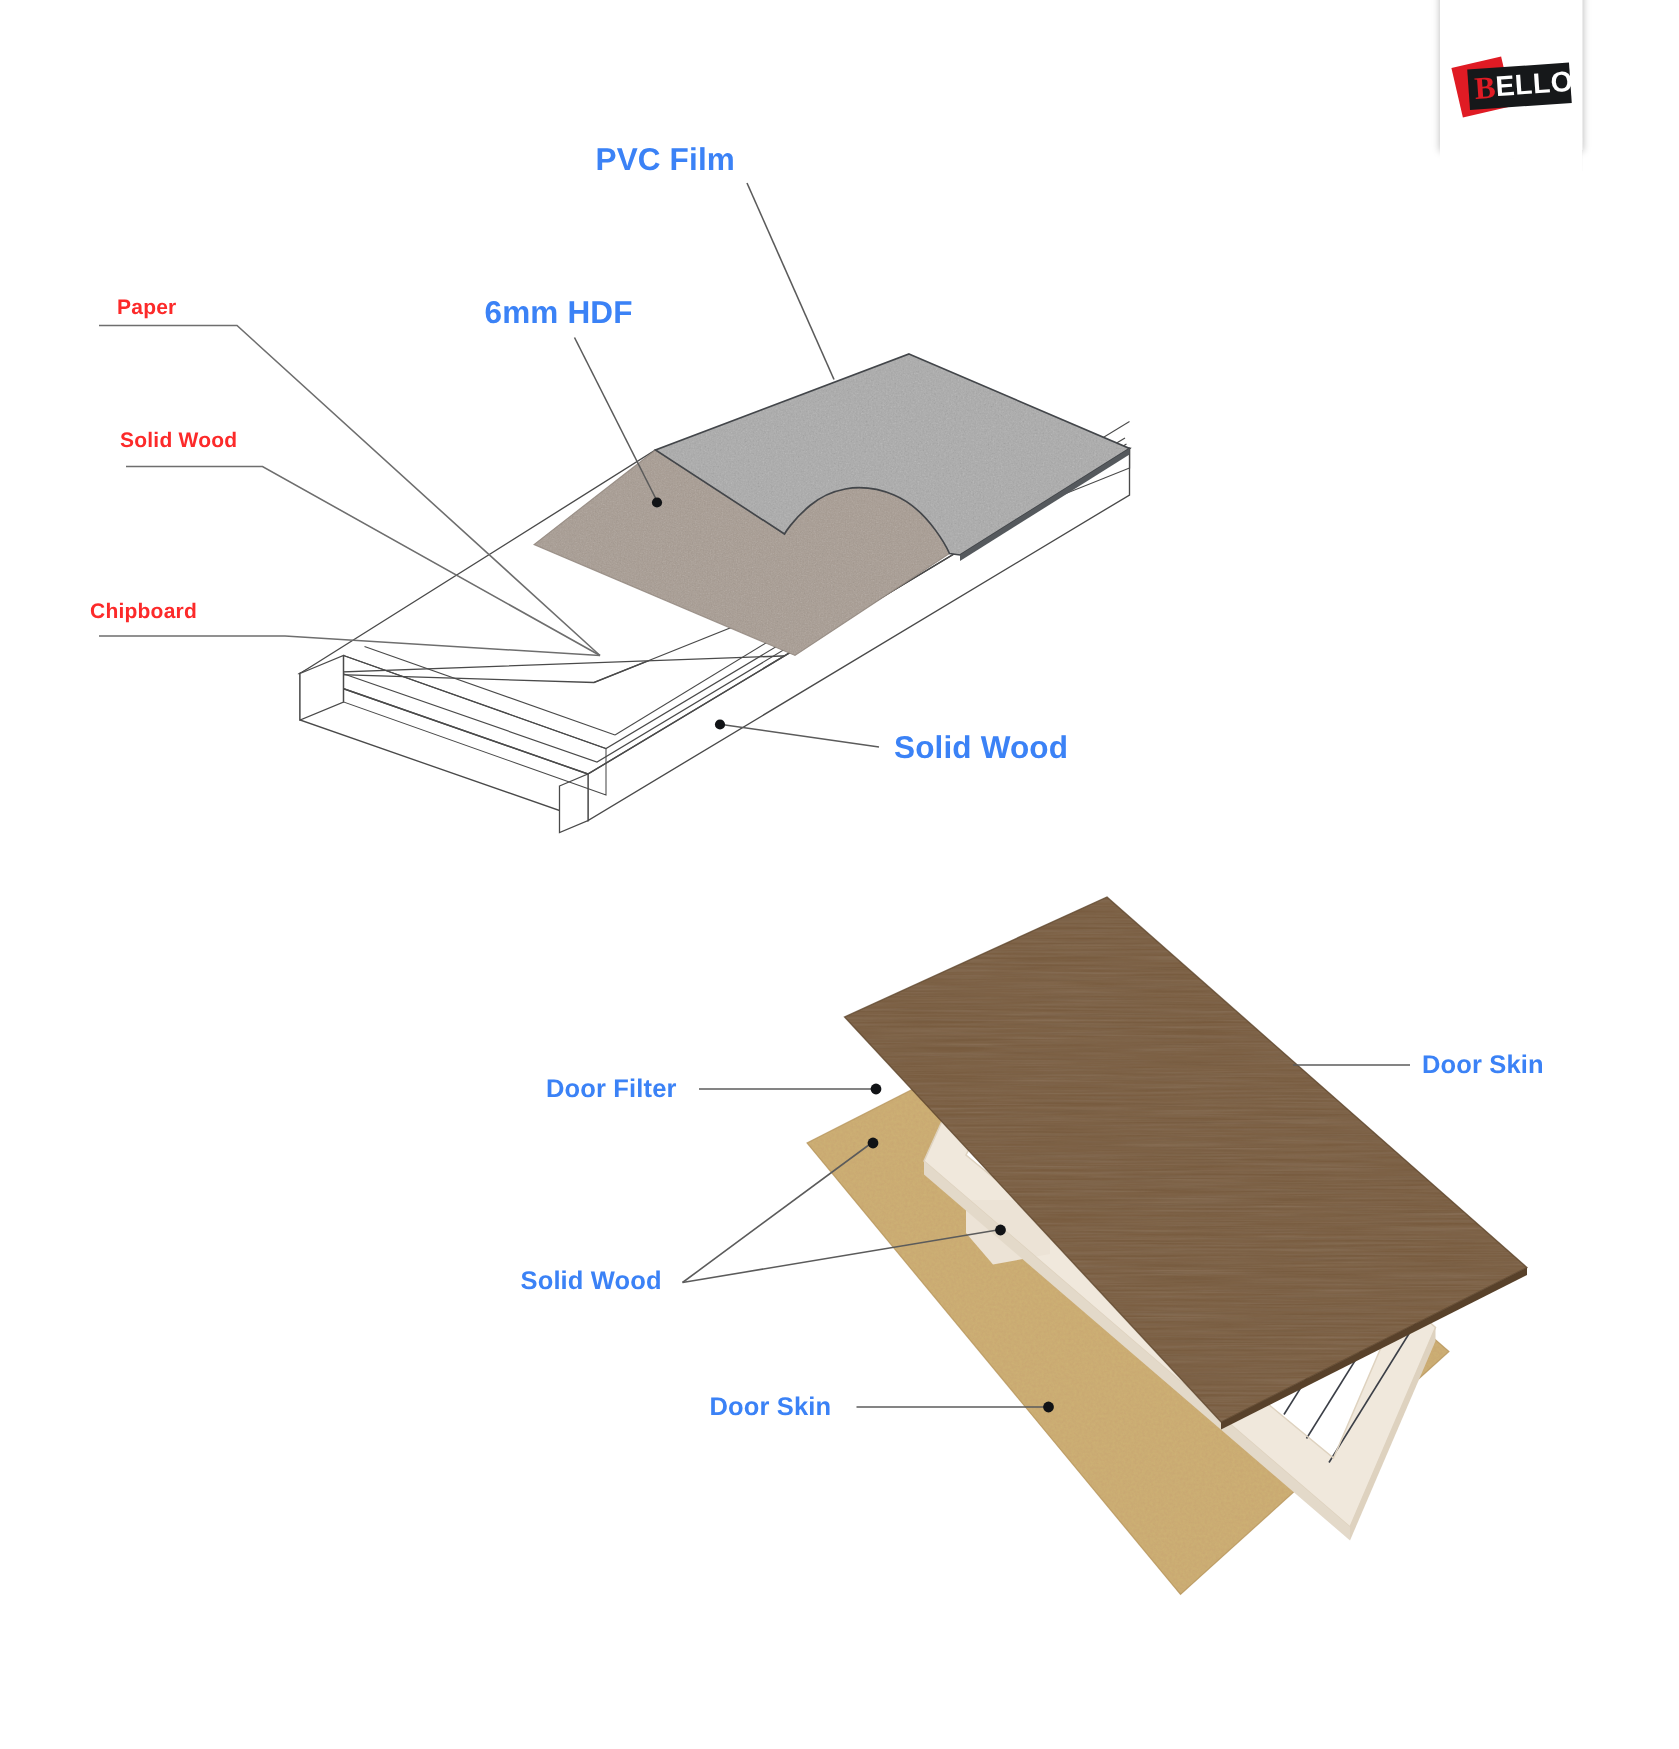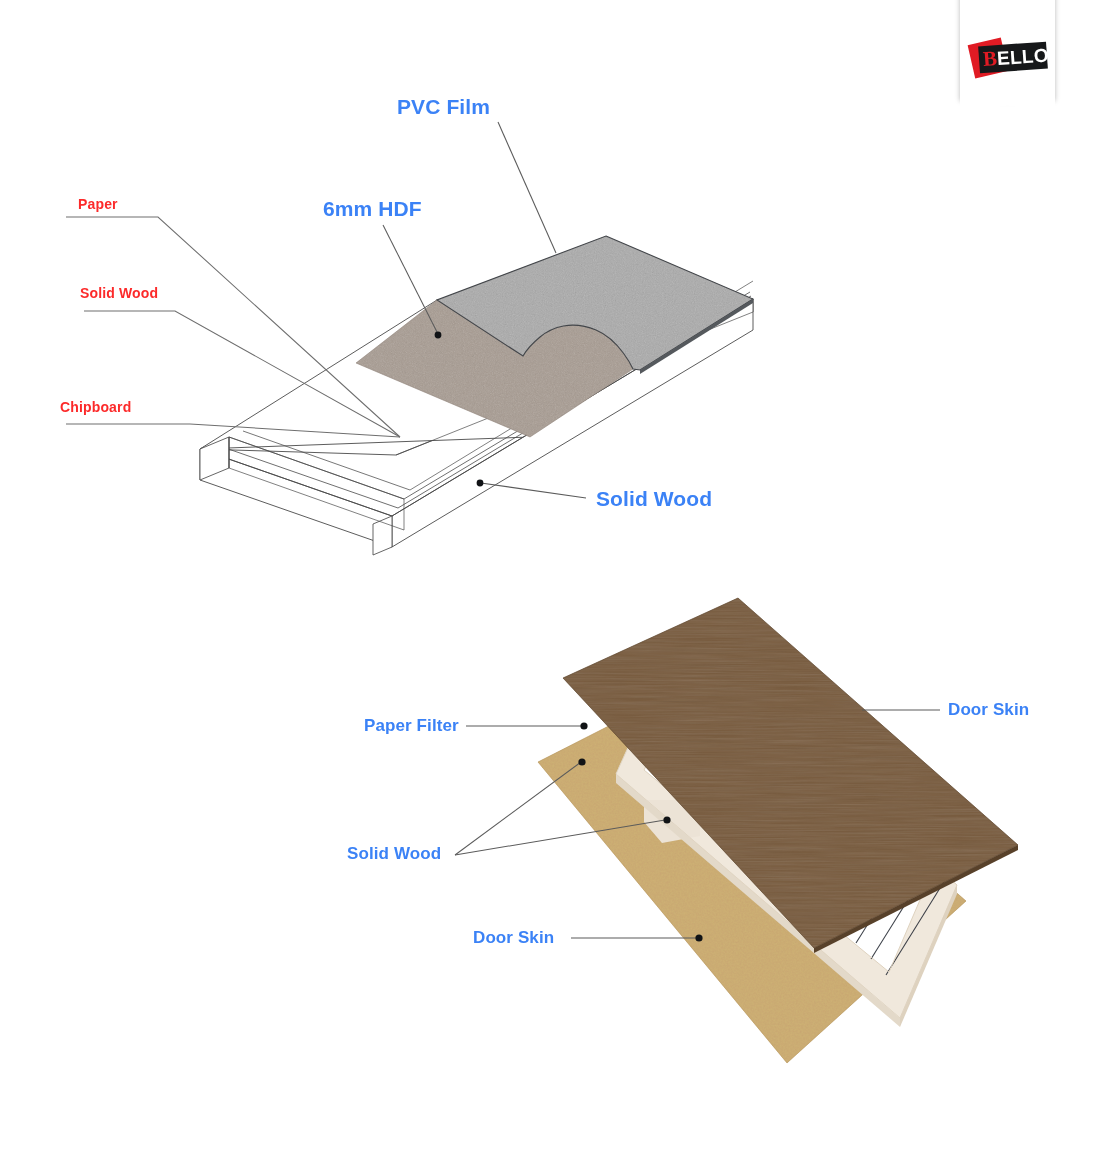--- a/index.html
+++ b/index.html
@@ -280,17 +280,17 @@
       <circle class="dot" cx="582" cy="762" r="3.6"></circle>
       <path class="leader" d="M455,855 L665,820"></path>
       <circle class="dot" cx="667" cy="820" r="3.6"></circle>
 
       <path class="leader" d="M571,938 L697,938"></path>
       <circle class="dot" cx="699" cy="938" r="3.6"></circle>
     </g>
   </svg>
 
   <div class="lbl lbl-dark lbl-md" style="left:948px;top:701px;">Door Skin</div>
-  <div class="lbl lbl-dark lbl-md" style="left:364px;top:717px;">Paper Filter</div>
+  <div class="lbl lbl-dark lbl-md" style="left:364px;top:717px;">Door Filter</div>
   <div class="lbl lbl-dark lbl-md" style="left:347px;top:845px;">Solid Wood</div>
   <div class="lbl lbl-dark lbl-md" style="left:473px;top:929px;">Door Skin</div>
 
 </div>
 
 </body></html>

